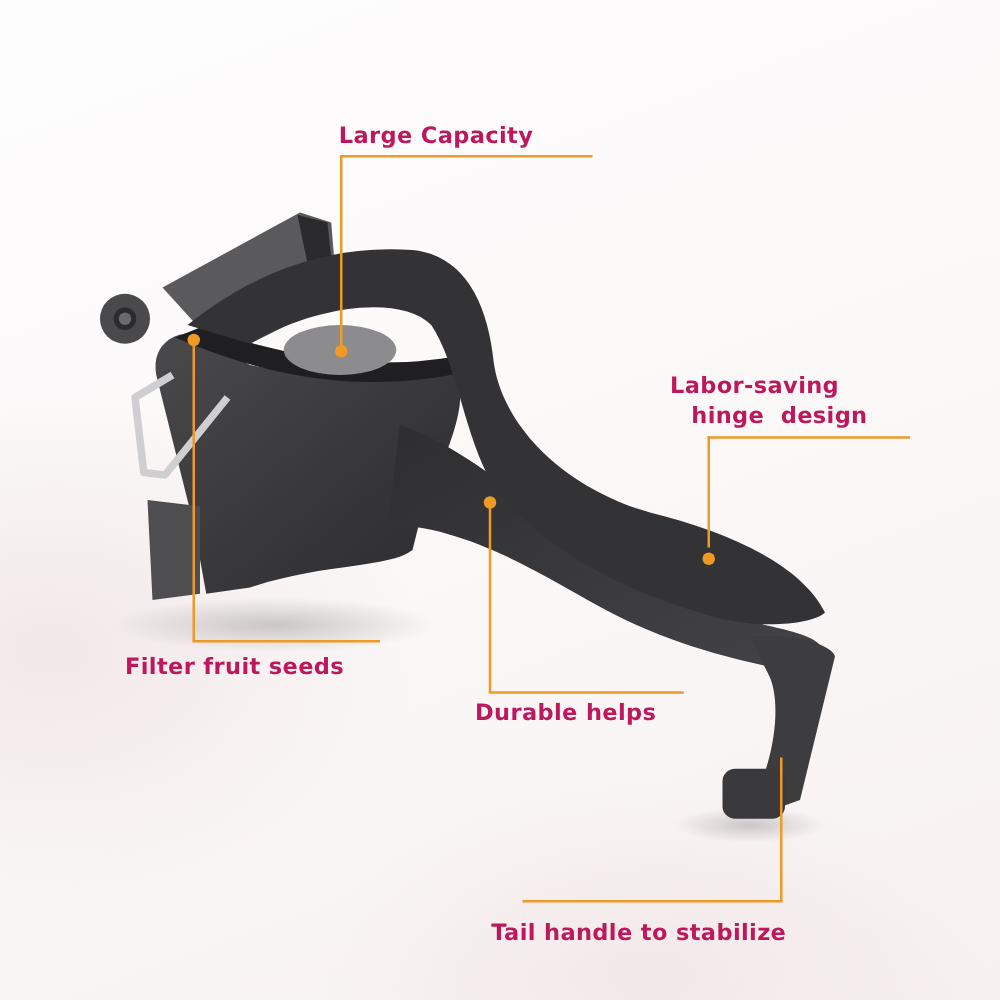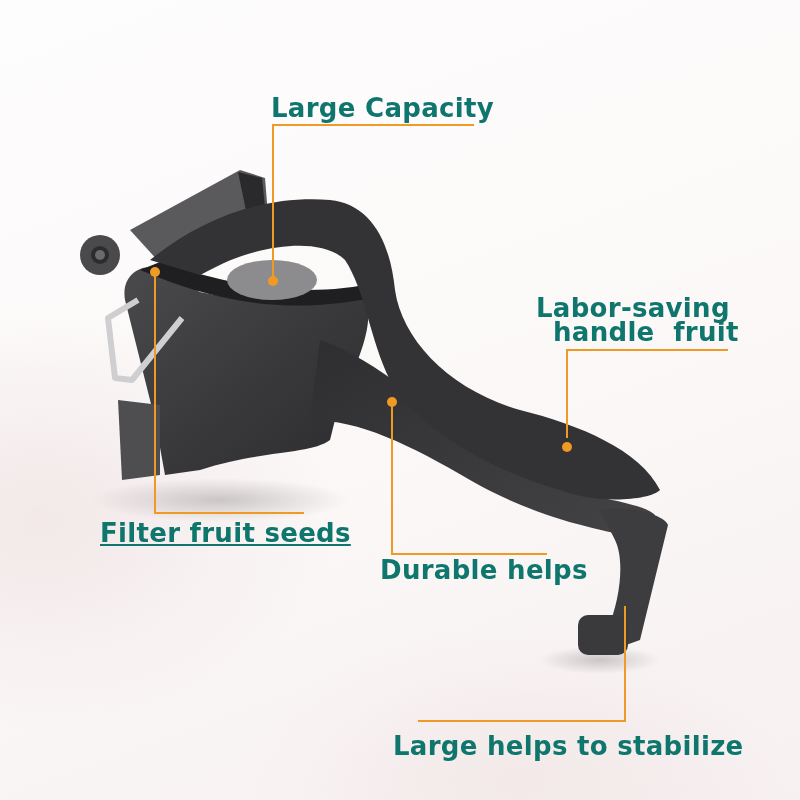--- a/index.html
+++ b/index.html
@@ -10,21 +10,21 @@
   }
   .bg-tint {
     position: absolute; inset: 0;
     background:
       radial-gradient(ellipse 420px 300px at 40px 520px, rgba(238,225,225,0.7), transparent 70%),
       radial-gradient(ellipse 380px 220px at 520px 780px, rgba(240,228,228,0.7), transparent 70%),
       linear-gradient(160deg, #fefdfd 0%, #fbf7f7 60%, #f7f0f0 100%);
   }
   svg.product { position: absolute; left: 0; top: 0; }
   .label {
-    position: absolute; color: #0f766e; font-weight: bold; font-size: 26px;
+    position: absolute; color: #be185d; font-weight: bold; font-size: 18px;
     letter-spacing: 0.3px; line-height: 25px; white-space: nowrap; text-align: right;
   }
   .callout-line { position: absolute; background: #ef9a24; }
   .dot {
     position: absolute; width: 10px; height: 10px; border-radius: 50%;
     background: #ef9a24; margin: -5px 0 0 -5px;
   }
 </style>
 </head>
 <body>
@@ -77,37 +77,37 @@
 
 <div>
   <div class="label" style="left:271px; top:96px;">Large Capacity</div>
   <div class="callout-line" style="left:272px; top:124px; width:202px; height:2px;"></div>
   <div class="callout-line" style="left:272px; top:124px; width:2px; height:157px;"></div>
   <div class="dot" style="left:273px; top:281px;"></div>
 </div>
 
 <div>
   <div class="label" style="left:536px; top:296px;">Labor-saving</div>
-  <div class="label" style="left:553px; top:320px; white-space:pre;">handle  fruit</div>
+  <div class="label" style="left:553px; top:320px; white-space:pre;">hinge  design</div>
   <div class="callout-line" style="left:566px; top:349px; width:162px; height:2px;"></div>
   <div class="callout-line" style="left:566px; top:349px; width:2px; height:89px;"></div>
   <div class="dot" style="left:567px; top:447px;"></div>
 </div>
 
 <div>
   <div class="dot" style="left:155px; top:272px;"></div>
   <div class="callout-line" style="left:154px; top:272px; width:2px; height:241px;"></div>
   <div class="callout-line" style="left:154px; top:512px; width:150px; height:2px;"></div>
-  <div class="label" style="left:100px; top:521px;text-decoration:underline;">Filter fruit seeds</div>
+  <div class="label" style="left:100px; top:521px;">Filter fruit seeds</div>
 </div>
 
 <div>
   <div class="dot" style="left:392px; top:402px;"></div>
   <div class="callout-line" style="left:391px; top:402px; width:2px; height:152px;"></div>
   <div class="callout-line" style="left:391px; top:553px; width:156px; height:2px;"></div>
   <div class="label" style="left:380px; top:558px;">Durable helps</div>
 </div>
 
 <div>
   <div class="callout-line" style="left:624px; top:606px; width:2px; height:115px;"></div>
   <div class="callout-line" style="left:418px; top:720px; width:208px; height:2px;"></div>
-  <div class="label" style="left:393px; top:734px;">Large helps to stabilize</div>
+  <div class="label" style="left:393px; top:734px;">Tail handle to stabilize</div>
 </div>
 
 </body></html>

